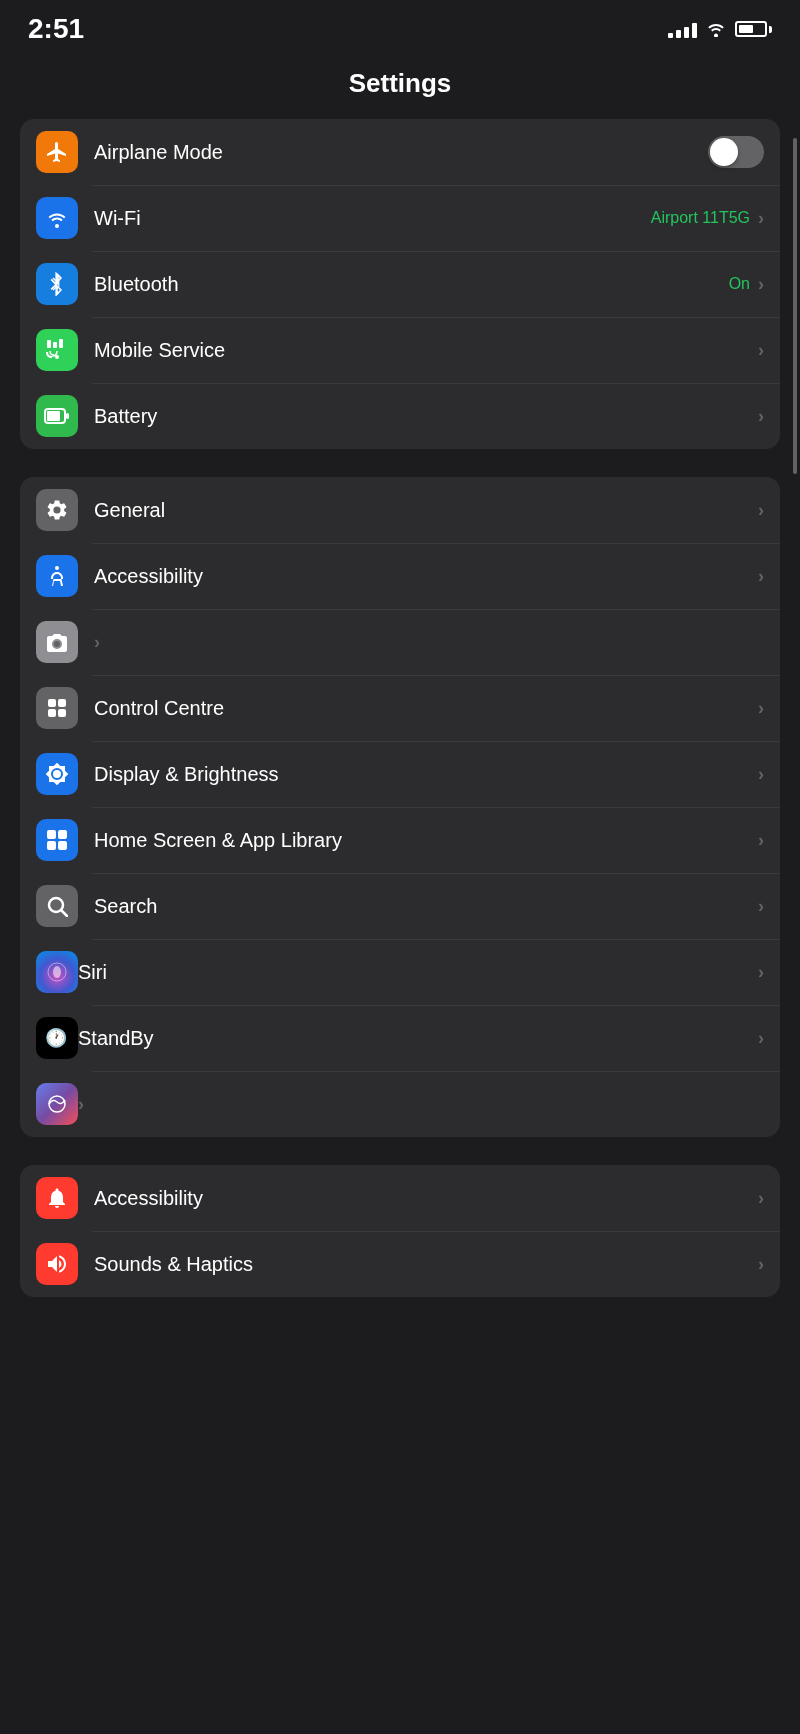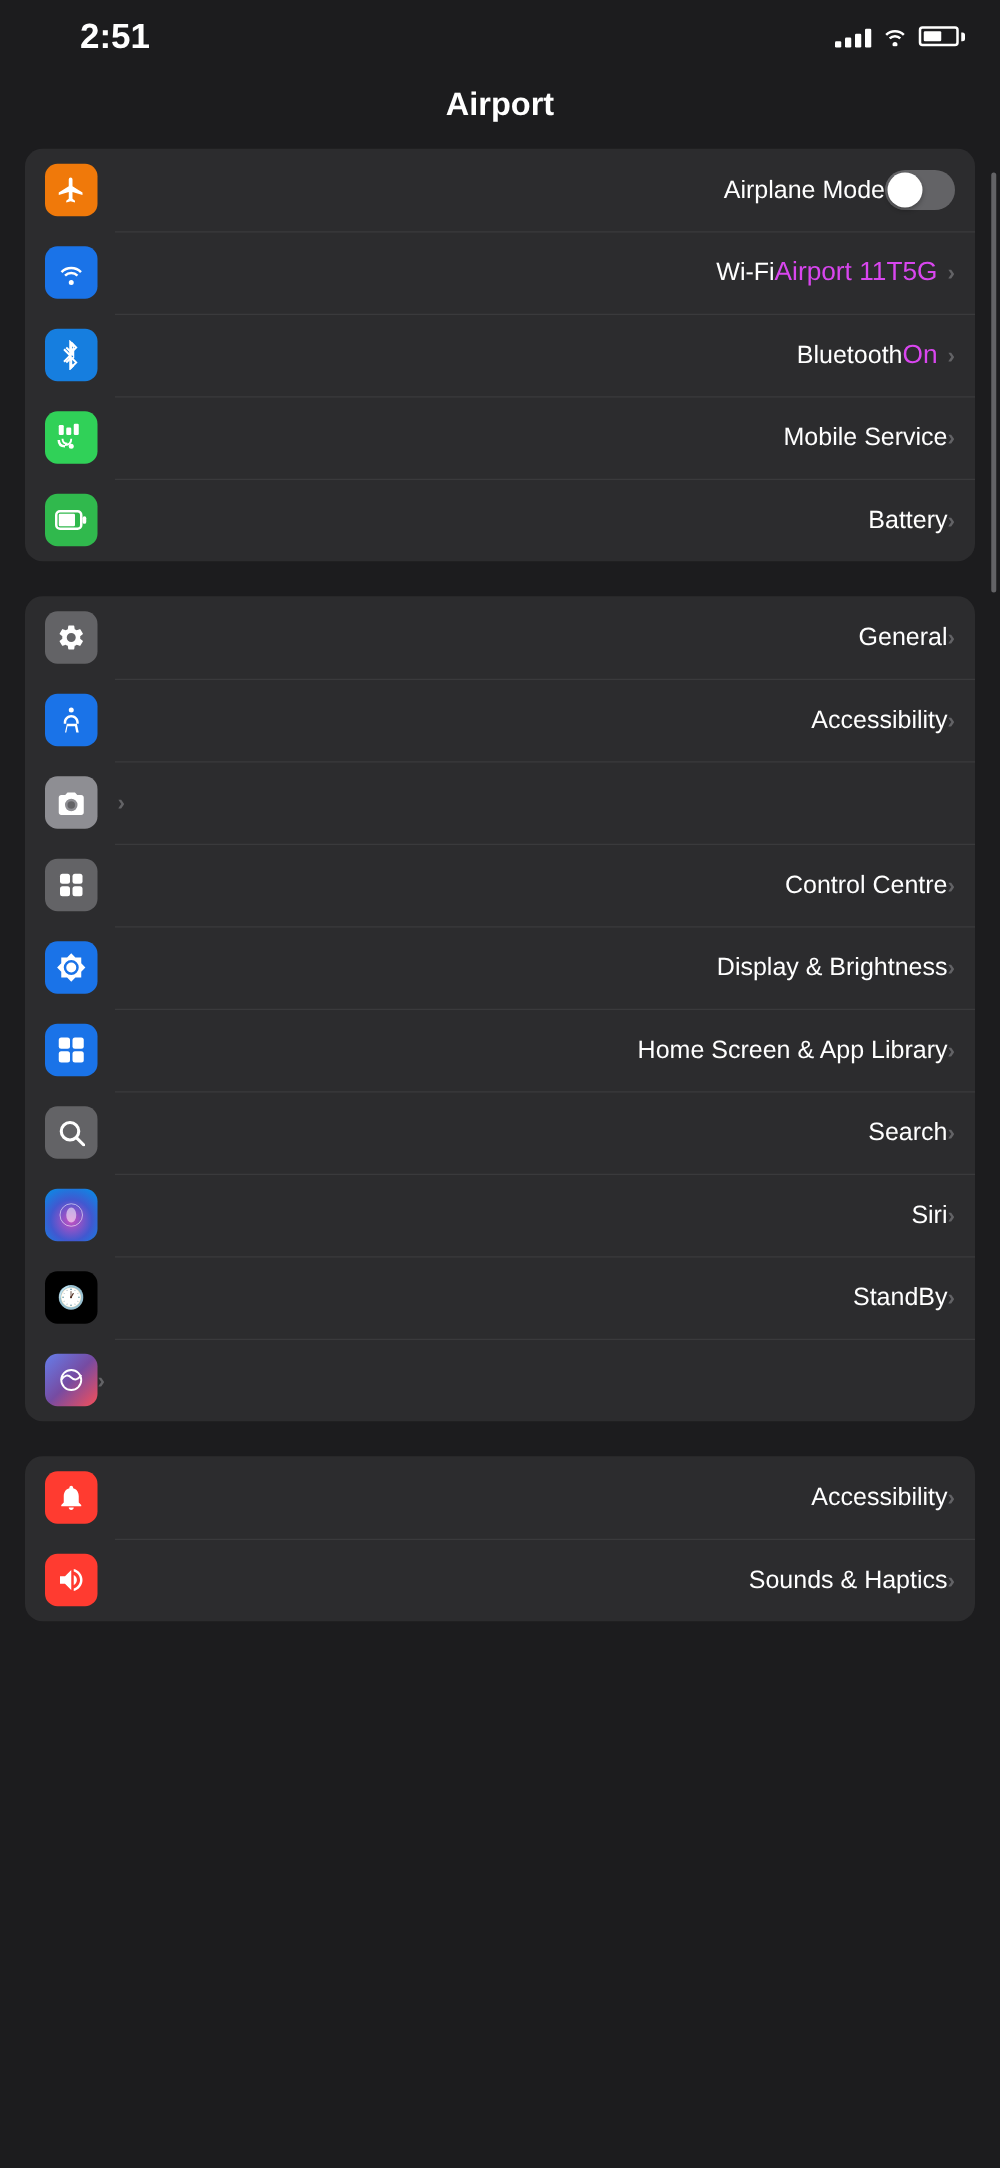--- a/index.html
+++ b/index.html
@@ -20,21 +20,20 @@
       justify-content: space-between;
       align-items: center;
       padding: 14px 28px 10px 28px;
       height: 54px;
     }
 
     .status-time {
       font-size: 28px;
       font-weight: 600;
       color: #fff;
-      margin-left: 36px;
     }
 
     .status-icons {
       display: flex;
       align-items: center;
       gap: 8px;
     }
 
     .signal-bars {
       display: flex;
@@ -88,21 +87,20 @@
       padding: 14px 0 20px;
       color: #fff;
     }
 
     
     .settings-group {
       background: #2c2c2e;
       border-radius: 14px;
       margin: 0 20px 28px 20px;
       overflow: hidden;
-      text-align: right;
     }
 
     .settings-row {
       display: flex;
       align-items: center;
       padding: 0 16px;
       min-height: 66px;
       position: relative;
       cursor: pointer;
     }
@@ -129,22 +127,22 @@
       font-size: 20px;
     }
 
     .row-label {
       font-size: 20px;
       color: #fff;
       flex: 1;
     }
 
     .row-value {
-      font-size: 21px;
-      color: #d946ef;
+      font-size: 16px;
+      color: #22c55e;
       margin-right: 8px;
     }
 
     .chevron {
       color: #636366;
       font-size: 18px;
       font-weight: 600;
     }
 
     
@@ -251,21 +249,21 @@
 
     <div class="battery-icon">
       <div class="battery-body">
         <div class="battery-fill"></div>
       </div>
       <div class="battery-tip"></div>
     </div>
   </div>
 </div>
 
-<div class="page-title">Airport</div>
+<div class="page-title">Settings</div>
 
 <div class="settings-group">
 
   <div class="settings-row">
     <div class="icon-wrap bg-orange">
       <svg width="24" height="24" viewBox="0 0 24 24" fill="white">
           <path d="M21 16v-2l-8-5V3.5A1.5 1.5 0 0 0 11.5 2 1.5 1.5 0 0 0 10 3.5V9l-8 5v2l8-2.5V19l-2 1.5V22l3.5-1 3.5 1v-1.5L13 19v-5.5l8 2.5z"></path>
         </svg>
     </div>
     <span class="row-label">Airplane Mode</span>

